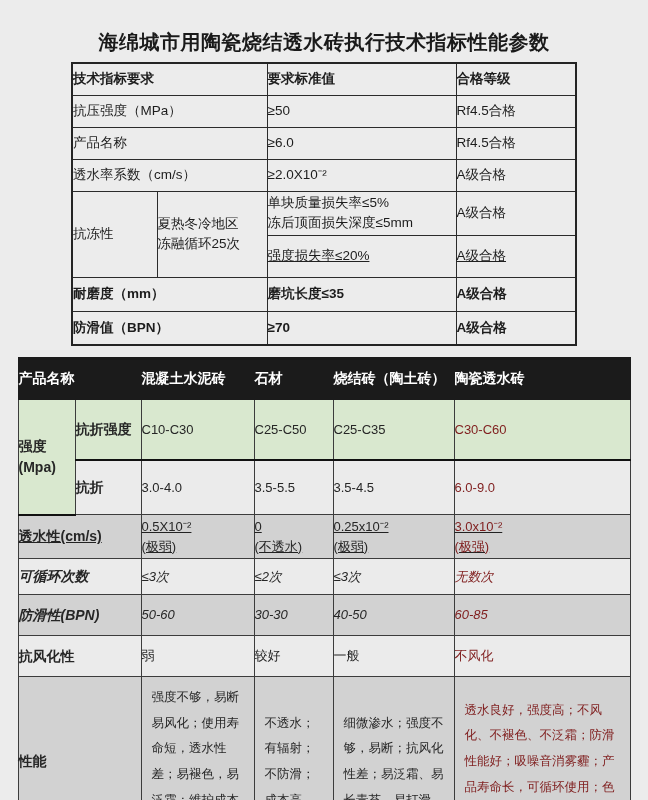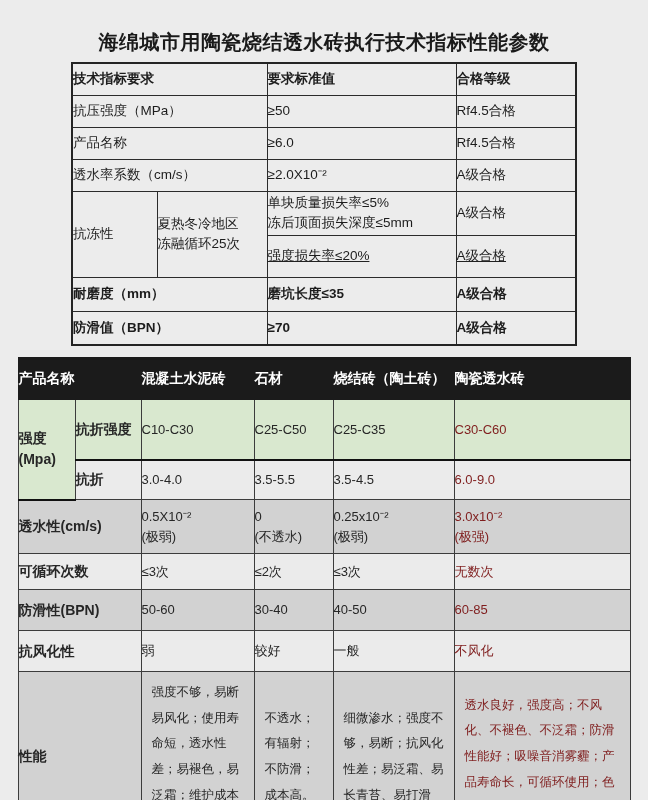--- a/index.html
+++ b/index.html
@@ -66,24 +66,24 @@
     height: 42px;
     border-color: #1b1b1b;
   }
   .t2 td.lbl { font-weight: bold; font-size: 14px; }
   .t2 tr.bg-green td { background: #d9e8cf; }
   .t2 tr.bg-light td, .t2 td.bg-light { background: #ebebeb; }
   .t2 tr.bg-gray td, .t2 td.bg-gray { background: #d2d2d2; }
   .t2 .accent { color: #7f1d1d; }
   .t2 tr.equiv td { border-bottom: 2px solid #111111; }
   .t2 tr.r-equiv { height: 60px; margin-left: 46px; }
-  .t2 tr.r-bend { height: 40px; }
-  .t2 tr.r-perm { height: 54px; }
-  .t2 tr.r-cycle { height: 36px; }
-  .t2 tr.r-slip { height: 41px; }
+  .t2 tr.r-bend { height: 55px; }
+  .t2 tr.r-perm { height: 44px; text-decoration: underline; }
+  .t2 tr.r-cycle { height: 36px; font-style: italic; }
+  .t2 tr.r-slip { height: 41px; font-style: italic; }
   .t2 tr.r-weather { height: 41px; padding-left: 24px; }
   .t2 tr.r-perf { height: 142px; }
   .t2 td.perf-text {
     text-align: left;
     font-size: 12.5px;
     line-height: 2.05;
     padding: 8px 10px;
     white-space: normal;
   }
 </style>
@@ -192,21 +192,21 @@
     <tr class="bg-light r-cycle">
       <td colspan="2" class="lbl">可循环次数</td>
       <td>≤3次</td>
       <td>≤2次</td>
       <td>≤3次</td>
       <td class="accent">无数次</td>
     </tr>
     <tr class="bg-gray r-slip">
       <td colspan="2" class="lbl">防滑性(BPN)</td>
       <td>50-60</td>
-      <td>30-40</td>
+      <td>30-30</td>
       <td>40-50</td>
       <td class="accent">60-85</td>
     </tr>
     <tr class="bg-light r-weather">
       <td colspan="2" class="lbl">抗风化性</td>
       <td>弱</td>
       <td>较好</td>
       <td>一般</td>
       <td class="accent">不风化</td>
     </tr>

